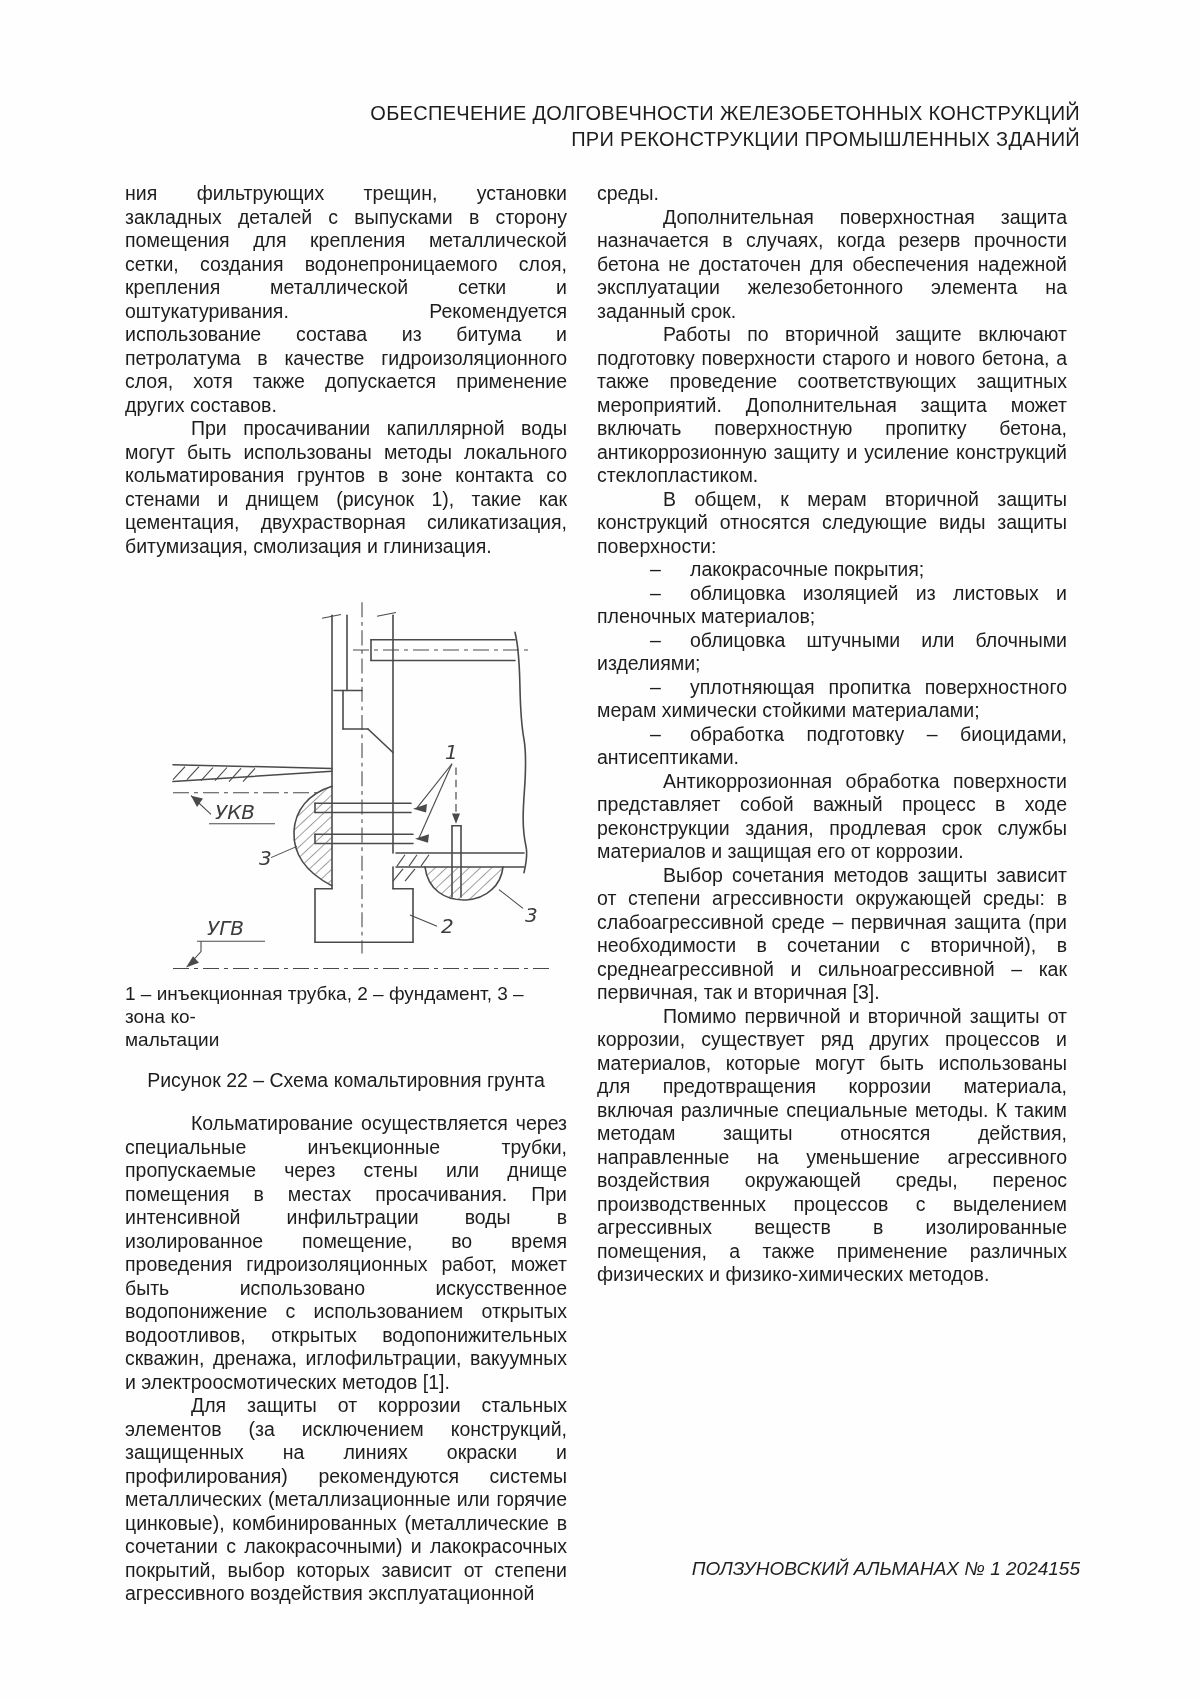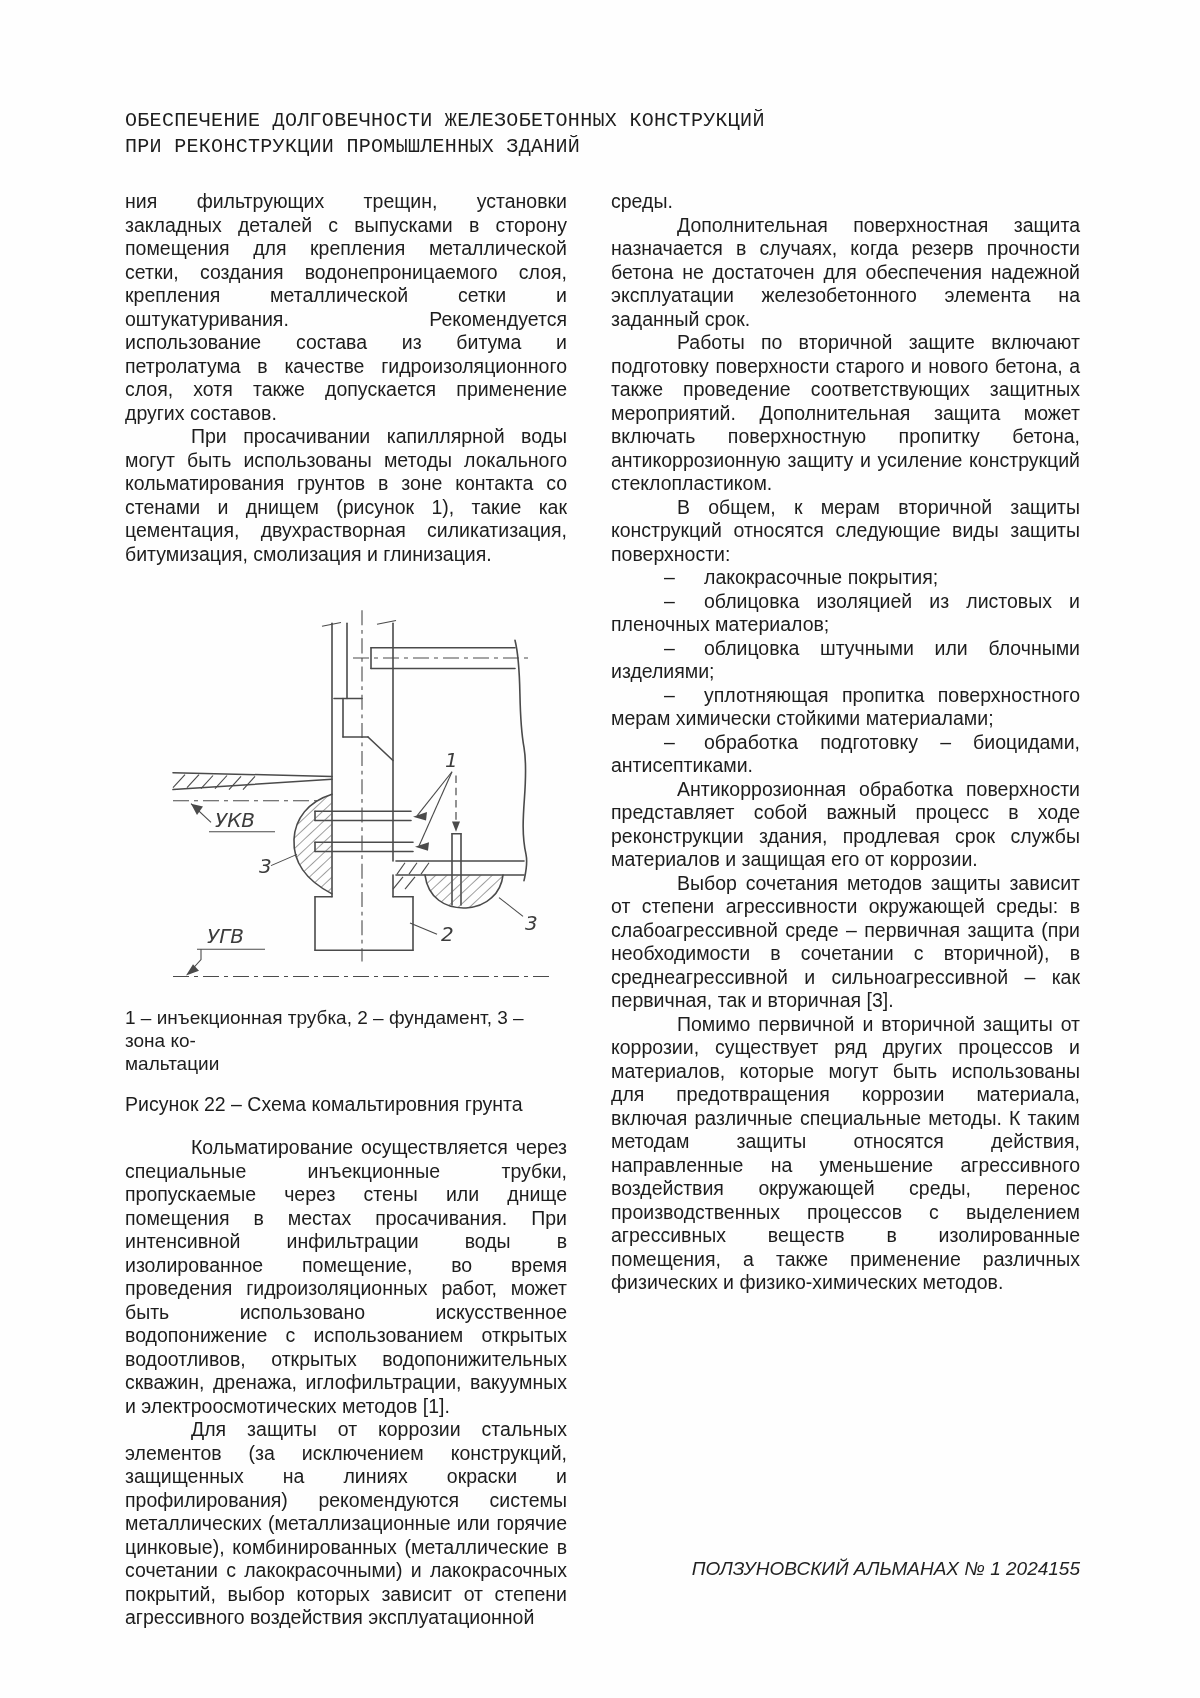--- a/index.html
+++ b/index.html
@@ -7,51 +7,50 @@
     position:relative;
     width:1200px;height:1698px;
     background:#fefefe;
     color:#1d1d1d;
     font-family:"Liberation Sans",sans-serif;
     box-sizing:border-box;
     padding:100px 120px 0 125px;
     overflow:hidden;
   }
   h1.title{
-    margin:8px 0 30px 0;
+    margin:0 0 30px 0;
     font-size:20px;font-weight:400;
-    text-align:left;line-height:26px;
+    text-align:right;line-height:26px;
     letter-spacing:.3px;
-    font-family:Liberation Mono, monospace;
   }
   h1.title span{display:block;}
-  .columns{display:flex;gap:44px;}
+  .columns{display:flex;gap:30px;}
   .col{text-align:justify;}
   .col-left{width:442px;}
   .col-right{width:470px;}
   p.para{
     margin:0;
     font-size:19.5px;line-height:23.5px;
     text-align:justify;
     text-indent:66px;
   }
   p.noindent{text-indent:0;}
   p.li{text-indent:53px;}
   .dash{display:inline-block;width:40px;text-indent:0;}
   figure.fig{margin:16px 0 20px 0;padding:0;}
   figure.fig svg{display:block;}
   .fig-stroke{stroke:#4a4a4a;stroke-width:1.6;fill:none;stroke-linecap:round;}
   .fig-thin{stroke:#4a4a4a;stroke-width:1.1;fill:none;}
   .fig-cl{stroke:#4a4a4a;stroke-width:1.1;fill:none;stroke-dasharray:16 5 4 5;}
   .fig-dash{stroke:#4a4a4a;stroke-width:1.2;fill:none;stroke-dasharray:8 5;}
   .fig-fill{fill:#4a4a4a;stroke:none;}
   .flabel{font:italic 20px "DejaVu Sans",sans-serif;fill:#3c3c3c;}
-  figcaption{margin-top:22px;}
+  figcaption{margin-top:6px;}
   .cap-line{display:block;font-size:19px;line-height:23px;text-align:left;}
-  .fig-label{display:block;font-size:19.5px;margin-top:18px;line-height:23px;}
+  .fig-label{display:block;text-align:center;font-size:19.5px;margin-top:18px;line-height:23px;}
   .footer{
     position:absolute;left:125px;right:120px;top:1558px;
     display:flex;justify-content:flex-end;
     font-style:italic;font-size:19px;color:#222;
   }
 </style>
 </head>
 <body>
 
 <div class="page">

